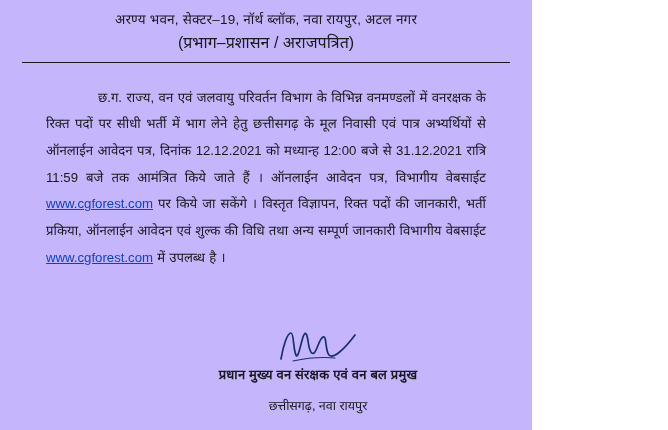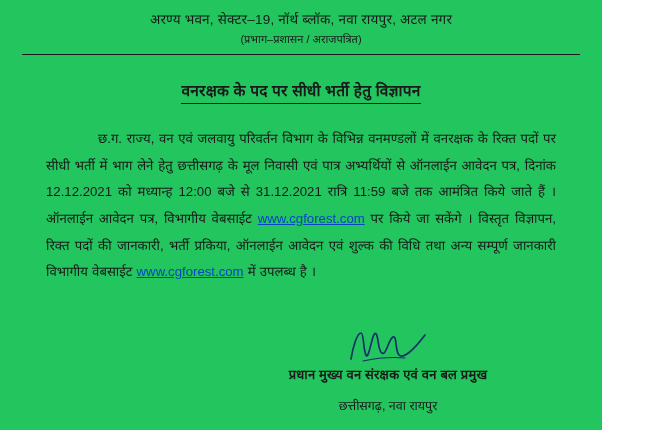--- a/index.html
+++ b/index.html
@@ -10,38 +10,38 @@
   }
   body {
     width: 668px;
     height: 430px;
     overflow: hidden;
     font-family: "Liberation Sans", sans-serif;
     color: #1a1a1a;
   }
   .page {
     position: relative;
-    width: 602px;
+    width: 532px;
     height: 430px;
-    background: #22c55e;
+    background: #c4b5fd;
     padding: 0;
   }
   
   .header {
     padding: 10px 46px 0 46px;
     text-align: center;
   }
   .addr-line {
     font-size: 13.5px;
     letter-spacing: 0.2px;
     line-height: 1.55;
     white-space: nowrap;
   }
   .addr-line2 {
-    font-size: 11px;
+    font-size: 16px;
     line-height: 1.55;
   }
   .contact-row {
     display: flex;
     justify-content: space-between;
     align-items: baseline;
     padding: 6px 36px 0 36px;
     font-size: 12px;
   }
   .contact-left { white-space: nowrap; }
@@ -122,23 +122,20 @@
 <div class="page">
 
   <div class="header">
     <div class="addr-line">अरण्य भवन, सेक्टर–19, नॉर्थ ब्लॉक, नवा रायपुर, अटल नगर</div>
     <div class="addr-line2">(प्रभाग–प्रशासन / अराजपत्रित)</div>
   </div>
 
 
   <div class="rule"></div>
 
-  <div class="title-wrap">
-    <span class="doc-title">वनरक्षक के पद पर सीधी भर्ती हेतु विज्ञापन</span>
-  </div>
 
   <div class="body-wrap">
     <p class="body-para"><span>छ.ग. राज्य, वन एवं जलवायु परिवर्तन विभाग के विभिन्न वनमण्डलों में वनरक्षक के रिक्त पदों पर सीधी भर्ती में भाग लेने हेतु छत्तीसगढ़ के मूल निवासी एवं पात्र अभ्यर्थियों से ऑनलाईन आवेदन पत्र, दिनांक 12.12.2021 को मध्यान्ह 12:00 बजे से 31.12.2021 रात्रि 11:59 बजे तक आमंत्रित किये जाते हैं । ऑनलाईन आवेदन पत्र, विभागीय वेबसाईट </span><span class="link">www.cgforest.com</span><span> पर किये जा सकेंगे । विस्तृत विज्ञापन, रिक्त पदों की जानकारी, भर्ती प्रकिया, ऑनलाईन आवेदन एवं शुल्क की विधि तथा अन्य सम्पूर्ण जानकारी विभागीय वेबसाईट </span><span class="link">www.cgforest.com</span><span> में उपलब्ध है ।</span></p>
   </div>
 
   <div class="sign-area">
     <div class="sign-mark">
       <svg width="90" height="40" viewBox="0 0 90 40" fill="none" xmlns="http://www.w3.org/2000/svg">
         <path d="M8 34 C10 22 14 8 18 8 C21 8 20 24 23 30 C25 34 27 22 30 12 C32 6 34 8 35 16 C36 24 38 30 41 28 C44 26 46 14 50 12 C54 10 52 26 56 30 C60 34 70 26 82 10" stroke="#1a2e6b" stroke-width="1.7" stroke-linecap="round" fill="none"></path>
         <path d="M20 36 C34 33 50 32 62 33" stroke="#1a2e6b" stroke-width="1.1" stroke-linecap="round" fill="none"></path>

